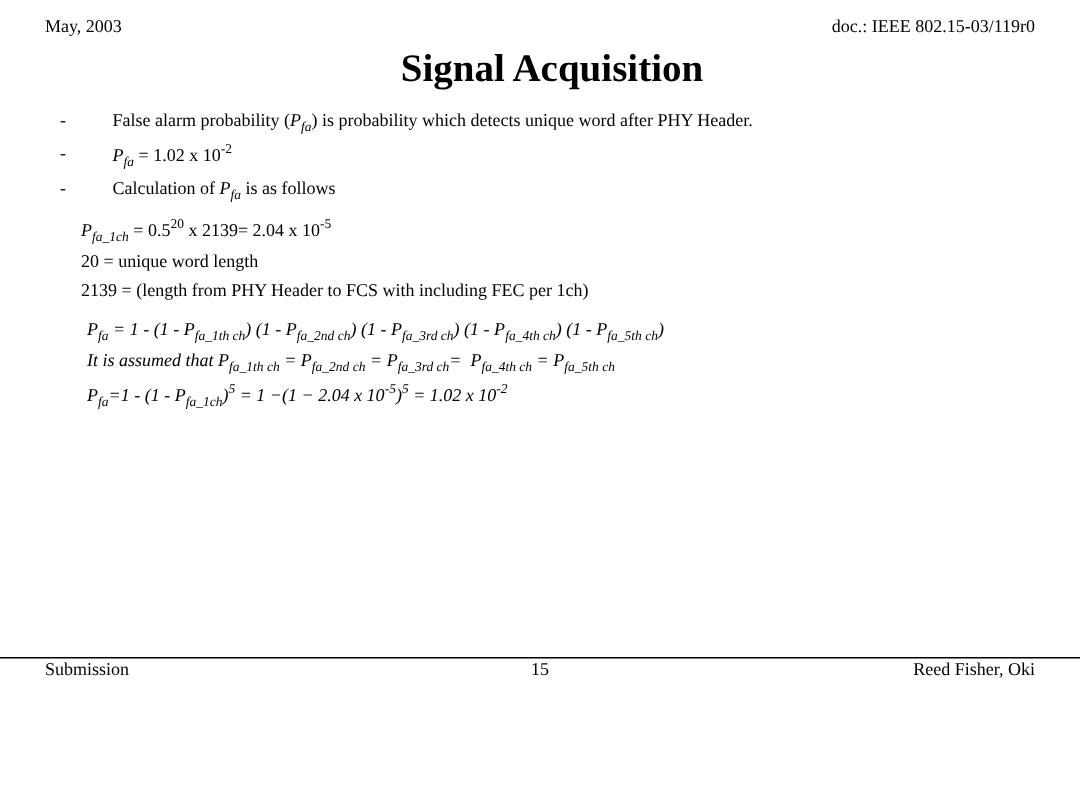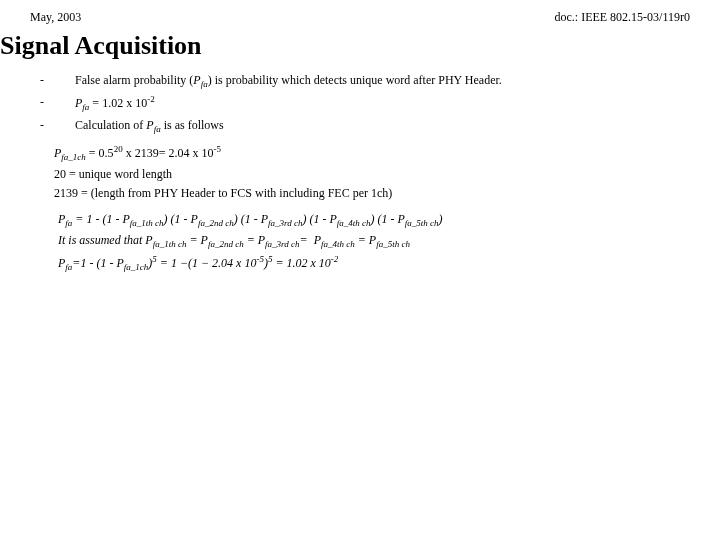--- a/index.html
+++ b/index.html
@@ -19,22 +19,22 @@
       padding: 0;
       position: relative;
     }
     .header {
       display: flex;
       justify-content: space-between;
       padding: 10px 30px 4px 30px;
       font-size: 12px;
     }
     .title-section {
-      text-align: left;
-      padding: 2px 0 10px 0;
+      text-align: center;
+      padding: 2px 0 10px 16px;
     }
     .title-section h1 {
       font-size: 26px;
       font-weight: bold;
       font-family: Times New Roman, Times, serif;
     }
     .content {
       padding: 0 30px;
     }
     .bullet-header {
@@ -148,13 +148,18 @@
       </div>
       <div class="formula-line">
         It is assumed that <span class="math">P<sub>fa_1th ch</sub></span> = <span class="math">P<sub>fa_2nd ch</sub></span> = <span class="math">P<sub>fa_3rd ch</sub></span>= &nbsp;<span class="math">P<sub>fa_4th ch</sub></span> = <span class="math">P<sub>fa_5th ch</sub></span>
       </div>
       <div class="formula-line">
         <span class="math">P<sub>fa</sub></span>=1 - (1 - <span class="math">P<sub>fa_1ch</sub></span>)<sup>5</sup> = 1 −(1 − 2.04 x 10<sup>-5</sup>)<sup>5</sup> = 1.02 x 10<sup>-2</sup>
       </div>
     </div>
   </div>
 
+  <div class="footer">
+    <span>Submission</span>
+    <span class="footer-center">15</span>
+    <span>Reed Fisher,  Oki</span>
+  </div>
 </div>
 
 </body></html>

